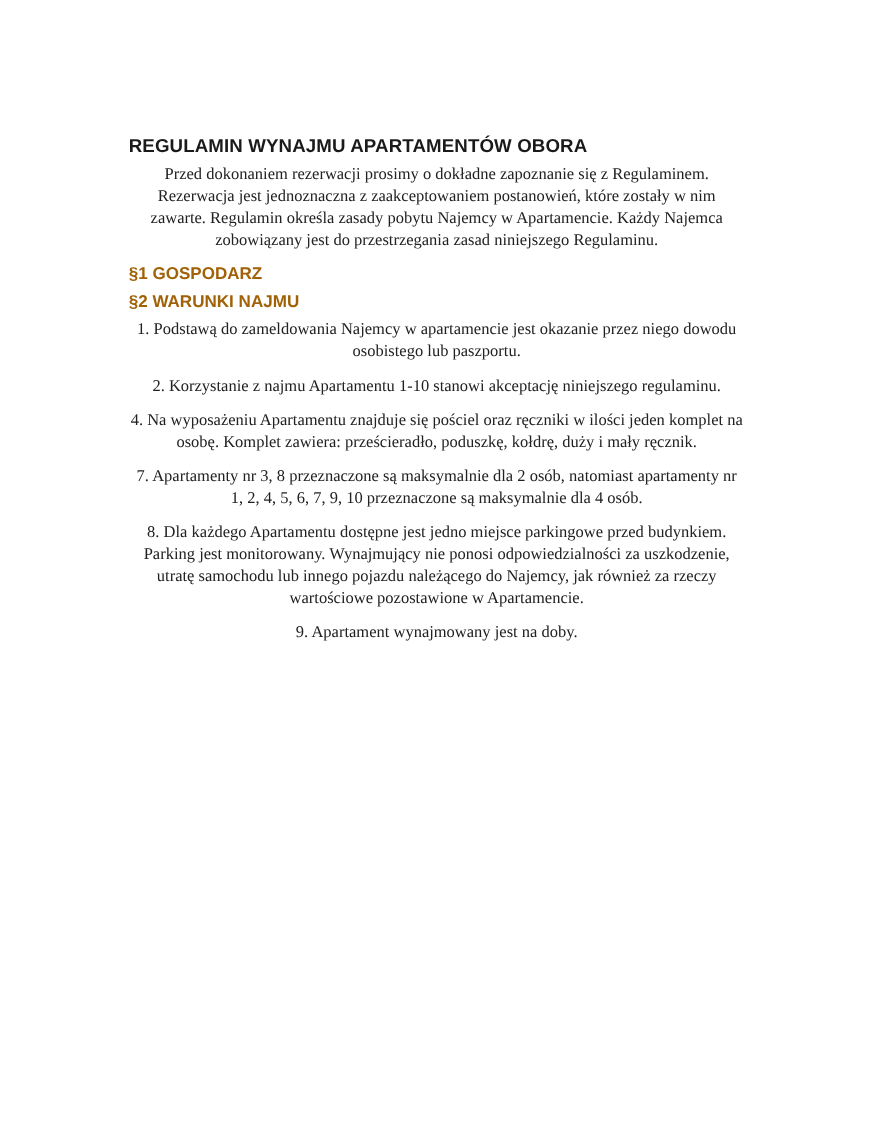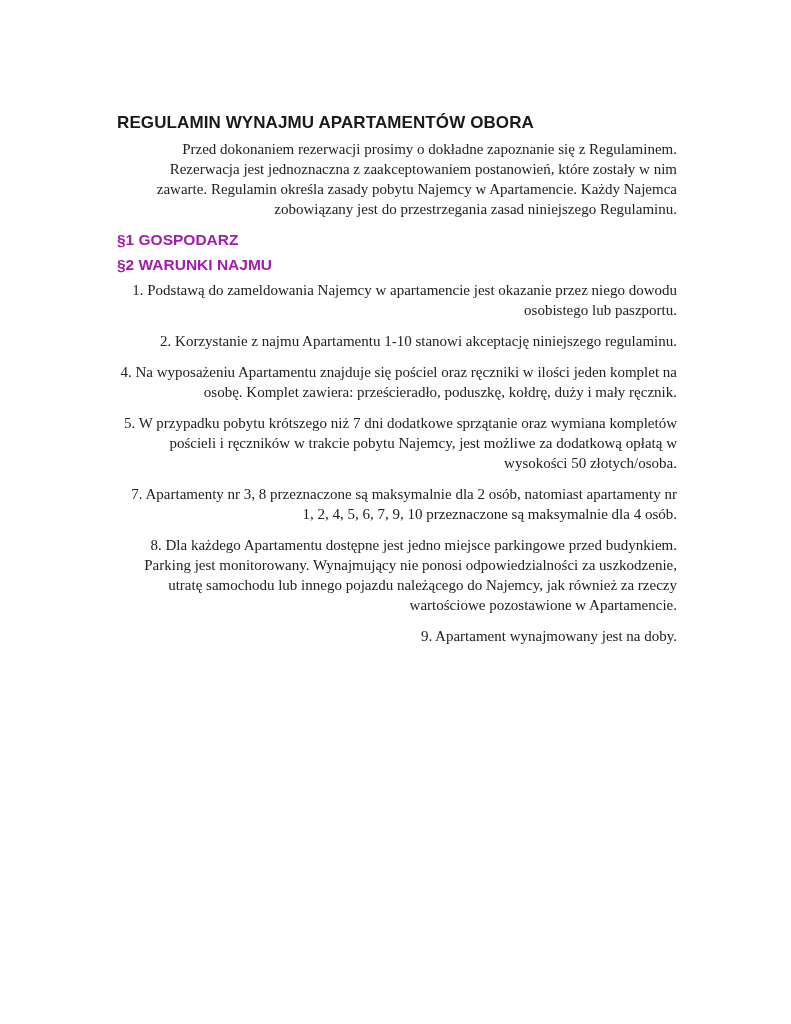--- a/index.html
+++ b/index.html
@@ -11,47 +11,47 @@
     position: relative;
     width: 791px;
     height: 1024px;
     background: #ffffff;
     overflow: hidden;
     font-family: "Liberation Serif", serif;
   }
   .content {
     position: absolute;
     left: 117px;
-    top: 112px;
+    top: 122px;
     width: 560px;
   }
   .doc-title {
     font-family: "Liberation Sans", sans-serif;
     font-weight: 700;
     font-size: 17px;
     line-height: 22px;
     color: #1a1a1a;
     margin: 0 0 5px 0;
     letter-spacing: 0.1px;
   }
   .section-heading {
     font-family: "Liberation Sans", sans-serif;
     font-weight: 700;
     font-size: 15.5px;
     line-height: 20px;
-    color: #a21caf;
+    color: #a16207;
     margin: 0 0 5px 0;
   }
   .para {
     font-family: "Liberation Serif", serif;
     font-size: 15px;
     line-height: 20px;
     color: #212121;
     margin: 0 0 11px 0;
-    text-align: right;
+    text-align: center;
   }
 </style>
 </head>
 <body>
 
 <div class="page">
   <div class="content">
 
     <h1 class="doc-title">REGULAMIN WYNAJMU APARTAMENTÓW OBORA</h1>
 
@@ -59,20 +59,19 @@
 
     <section>
       <h2 class="section-heading">§1 GOSPODARZ</h2>
     </section>
 
     <section>
       <h2 class="section-heading">§2 WARUNKI NAJMU</h2>
       <p class="para">1. Podstawą do zameldowania Najemcy w apartamencie jest okazanie przez niego dowodu osobistego lub paszportu.</p>
       <p class="para">2. Korzystanie z najmu Apartamentu 1-10 stanowi akceptację niniejszego regulaminu.</p>
       <p class="para">4. Na wyposażeniu Apartamentu znajduje się pościel oraz ręczniki w ilości jeden komplet na osobę. Komplet zawiera: prześcieradło, poduszkę, kołdrę, duży i mały ręcznik.</p>
-      <p class="para">5. W przypadku pobytu krótszego niż 7 dni dodatkowe sprzątanie oraz wymiana kompletów pościeli i ręczników w trakcie pobytu Najemcy, jest możliwe za dodatkową opłatą w wysokości 50 złotych/osoba.</p>
       <p class="para">7. Apartamenty nr 3, 8 przeznaczone są maksymalnie dla 2 osób, natomiast apartamenty nr 1, 2, 4, 5, 6, 7, 9, 10 przeznaczone są maksymalnie dla 4 osób.</p>
       <p class="para">8. Dla każdego Apartamentu dostępne jest jedno miejsce parkingowe przed budynkiem. Parking jest monitorowany. Wynajmujący nie ponosi odpowiedzialności za uszkodzenie, utratę samochodu lub innego pojazdu należącego do Najemcy, jak również za rzeczy wartościowe pozostawione w Apartamencie.</p>
       <p class="para">9. Apartament wynajmowany jest na doby.</p>
     </section>
 
   </div>
 </div>
 
 </body></html>

